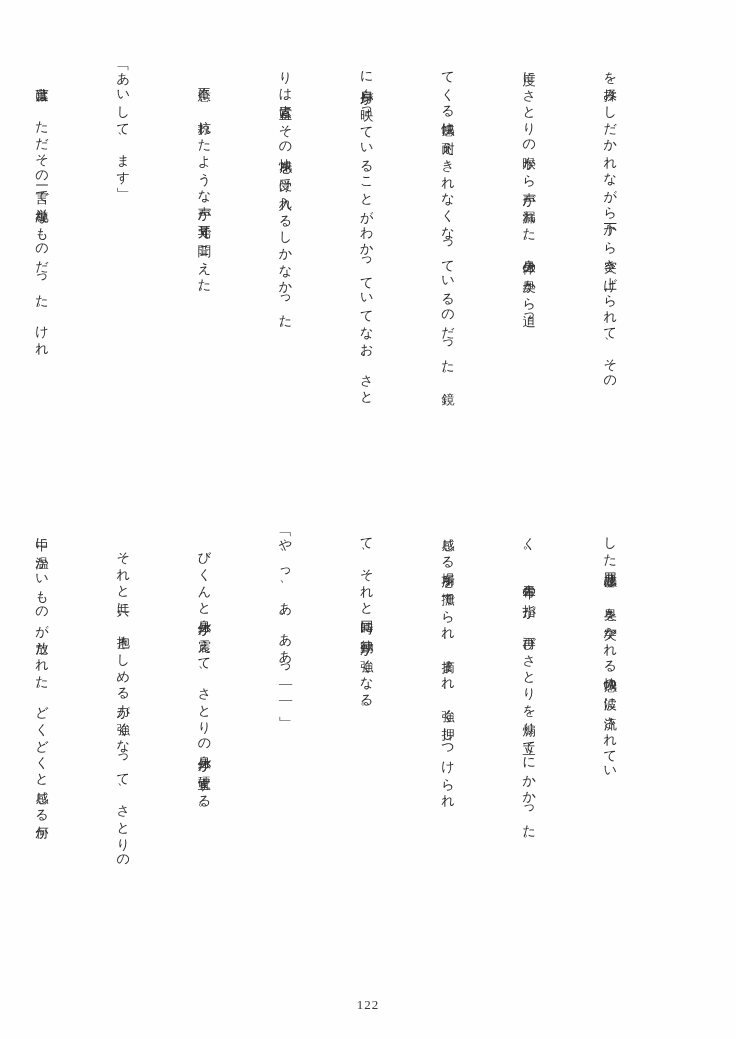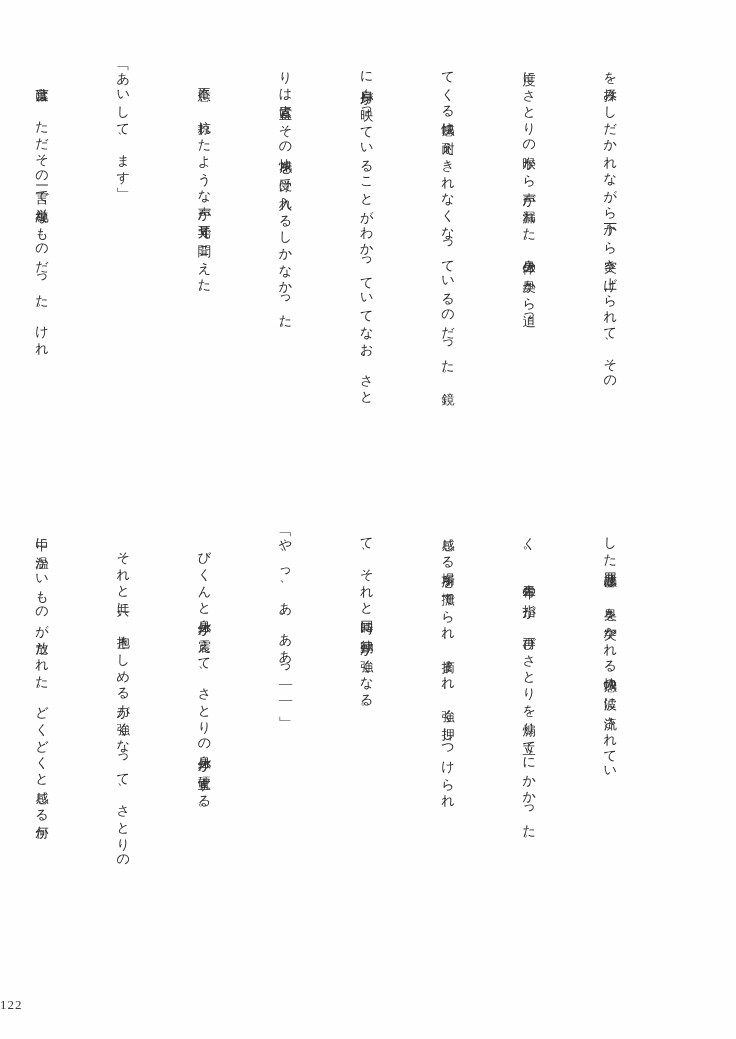--- a/index.html
+++ b/index.html
@@ -47,21 +47,21 @@
     width: 610px;
   }
   .para {
     display: block;
   }
   .page-number {
     position: absolute;
     bottom: 26px;
     left: 0;
     width: 736px;
-    text-align: left;
+    text-align: center;
     font-size: 13px;
     letter-spacing: 1px;
     color: #3a3a3a;
     font-family: "Liberation Serif", "DejaVu Serif", serif;
   }
 </style>
 </head>
 <body>
 
 <div class="page">

